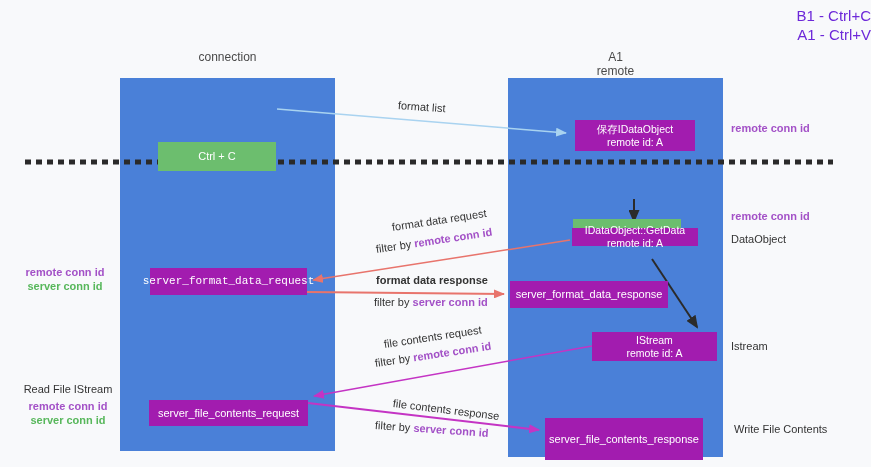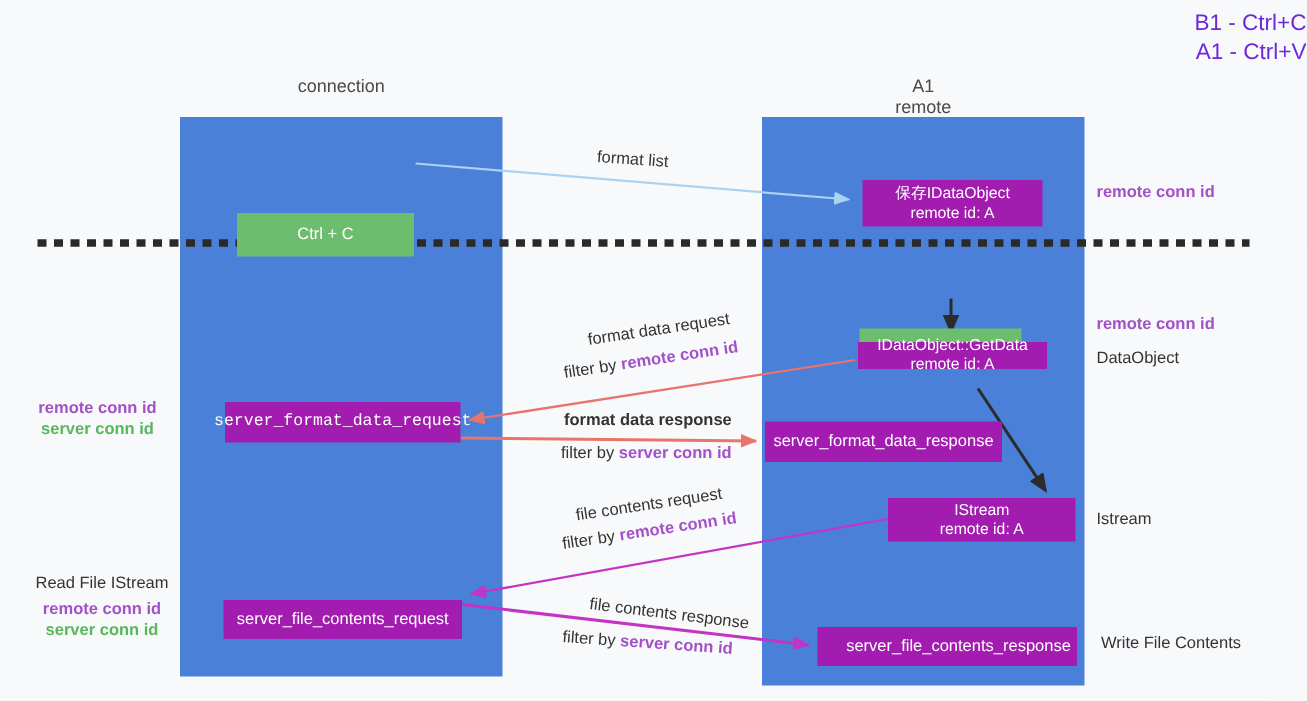--- a/index.html
+++ b/index.html
@@ -99,21 +99,21 @@
 
   <div class="box orange small" style="left:592px;top:332px;width:125px;height:29px;">
     <span>IStream</span>
     <span>remote id: A</span>
   </div>
 
   <div class="box orange" style="left:149px;top:384px;width:159px;height:26px;margin-top:16px;">
     <span>server_file_contents_request</span>
   </div>
 
-  <div class="box orange" style="left:545px;top:418px;width:158px;height:26px;padding-left:15px;">
+  <div class="box orange" style="left:545px;top:418px;width:158px;height:42px;">
     <span>server_file_contents_response</span>
   </div>
 
   <div class="lbl rot-p4" style="left:398px;top:99px;">format list</div>
 
   <div class="lbl rot-n8" style="left:392px;top:221px;">format data request</div>
   <div class="lbl rot-n8" style="left:376px;top:243px;">
     <span>filter by</span> <span class="purple">remote conn id</span>
   </div>
 

